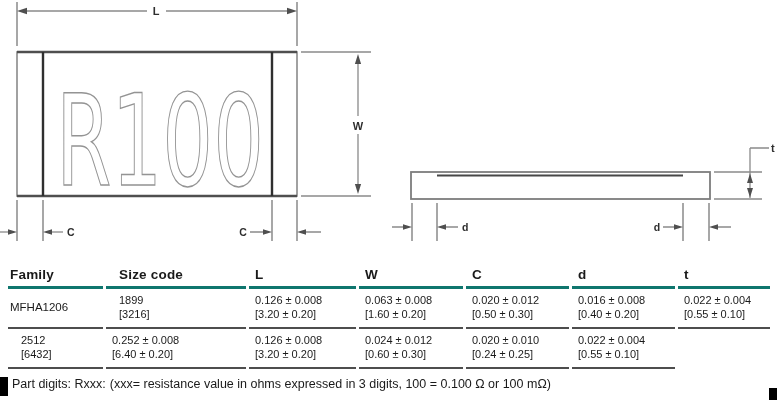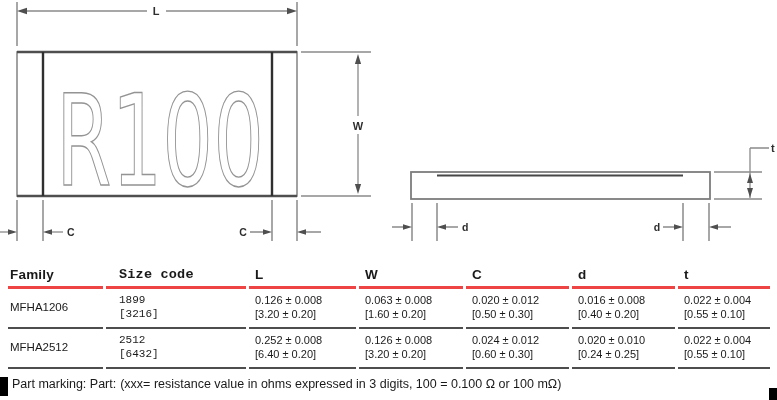--- a/index.html
+++ b/index.html
@@ -14,28 +14,28 @@
   .marking{
     font-family:"DejaVu Sans", sans-serif;font-size:126px;
     fill:#ffffff;stroke:#949494;stroke-width:1.4px;
   }
 
   
   .dims-table{position:absolute;left:8px;top:267px;width:762px;}
   .trow{display:grid;grid-template-columns:95px 140px 107px 104px 103px 103px 92px;column-gap:3px;}
   .hc{
     font-size:13.5px;font-weight:bold;padding:0 0 4px 6px;
-    border-bottom:3px solid #ef4444;letter-spacing:0.2px;
+    border-bottom:3px solid #0f766e;letter-spacing:0.2px;
   }
   .bc{
     font-size:11px;line-height:13.5px;padding:5px 0 6px 6px;
     border-bottom:2px solid #4d4d4d;white-space:nowrap;
   }
   .c1{padding-left:2px;}
-  .c2{padding-left:13px;font-family:Liberation Mono, monospace;}
+  .c2{padding-left:13px;}
   .fam{display:flex;align-items:center;font-size:11.5px;}
 
   
   .footer{position:absolute;left:12px;top:377px;font-size:12.5px;white-space:nowrap;}
   .footer .note{margin-left:4px;}
 
   
   .edge-mark{position:absolute;background:#000;}
   .edge-mark.left{left:0;top:377px;width:8px;height:19px;}
   .edge-mark.right{right:0;top:388px;width:8px;height:12px;}
@@ -134,21 +134,20 @@
         <div>0.016 ± 0.008</div>
         <div>[0.40 ± 0.20]</div>
       </div>
       <div class="bc">
         <div>0.022 ± 0.004</div>
         <div>[0.55 ± 0.10]</div>
       </div>
     </div>
 
     <div class="trow">
-      <div class="bc c1 fam">MFHA2512</div>
       <div class="bc c2">
         <div>2512</div>
         <div>[6432]</div>
       </div>
       <div class="bc">
         <div>0.252 ± 0.008</div>
         <div>[6.40 ± 0.20]</div>
       </div>
       <div class="bc">
         <div>0.126 ± 0.008</div>
@@ -163,19 +162,19 @@
         <div>[0.24 ± 0.25]</div>
       </div>
       <div class="bc">
         <div>0.022 ± 0.004</div>
         <div>[0.55 ± 0.10]</div>
       </div>
     </div>
   </div>
 
   <div class="footer">
-    <span>Part marking: Part:</span><span class="note">(xxx= resistance value in ohms expressed in 3 digits, 100 = 0.100 Ω or 100 mΩ)</span>
+    <span>Part digits: Rxxx:</span><span class="note">(xxx= resistance value in ohms expressed in 3 digits, 100 = 0.100 Ω or 100 mΩ)</span>
   </div>
 
   <div class="edge-mark left"></div>
   <div class="edge-mark right"></div>
 
 </div>
 
 </body></html>

